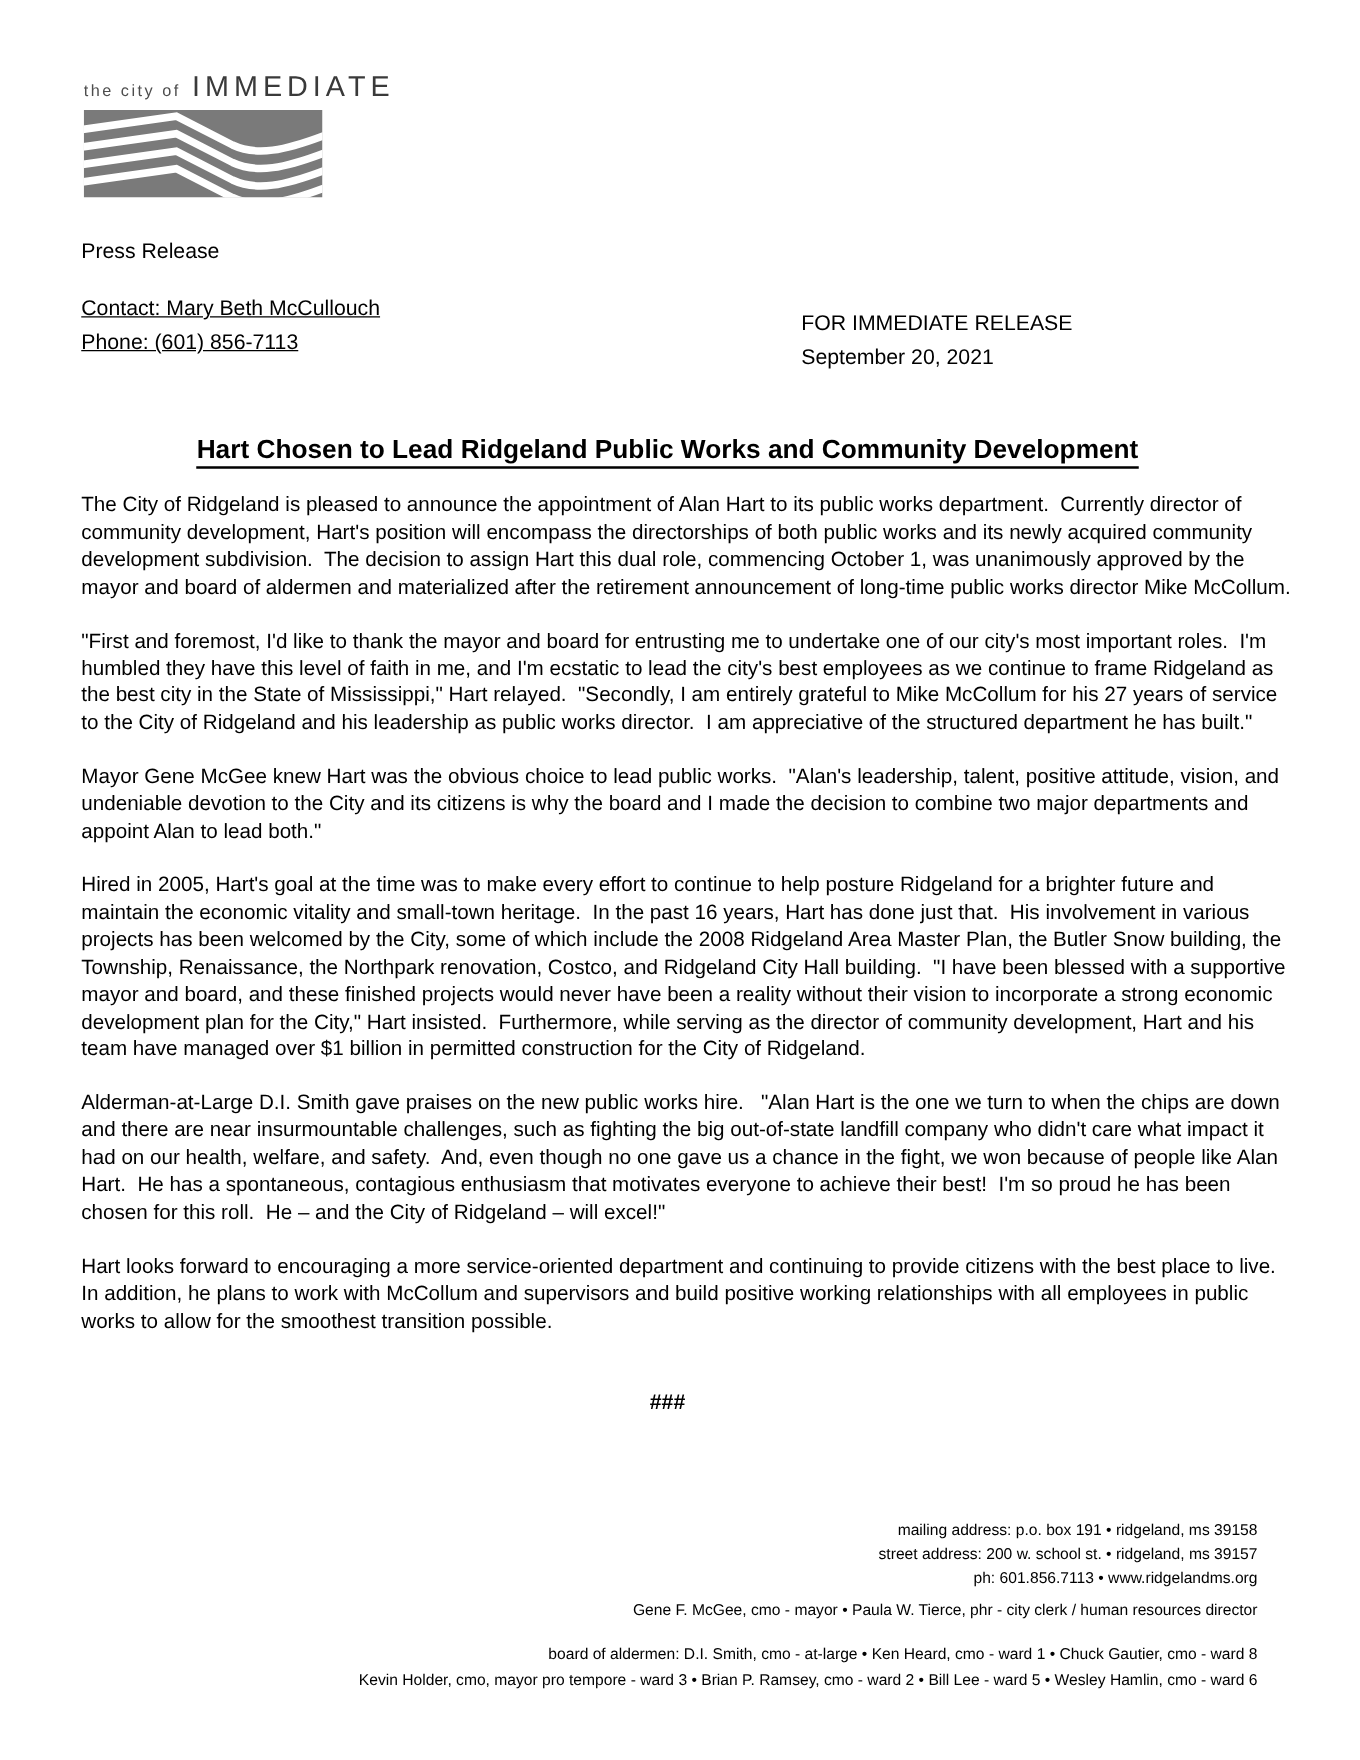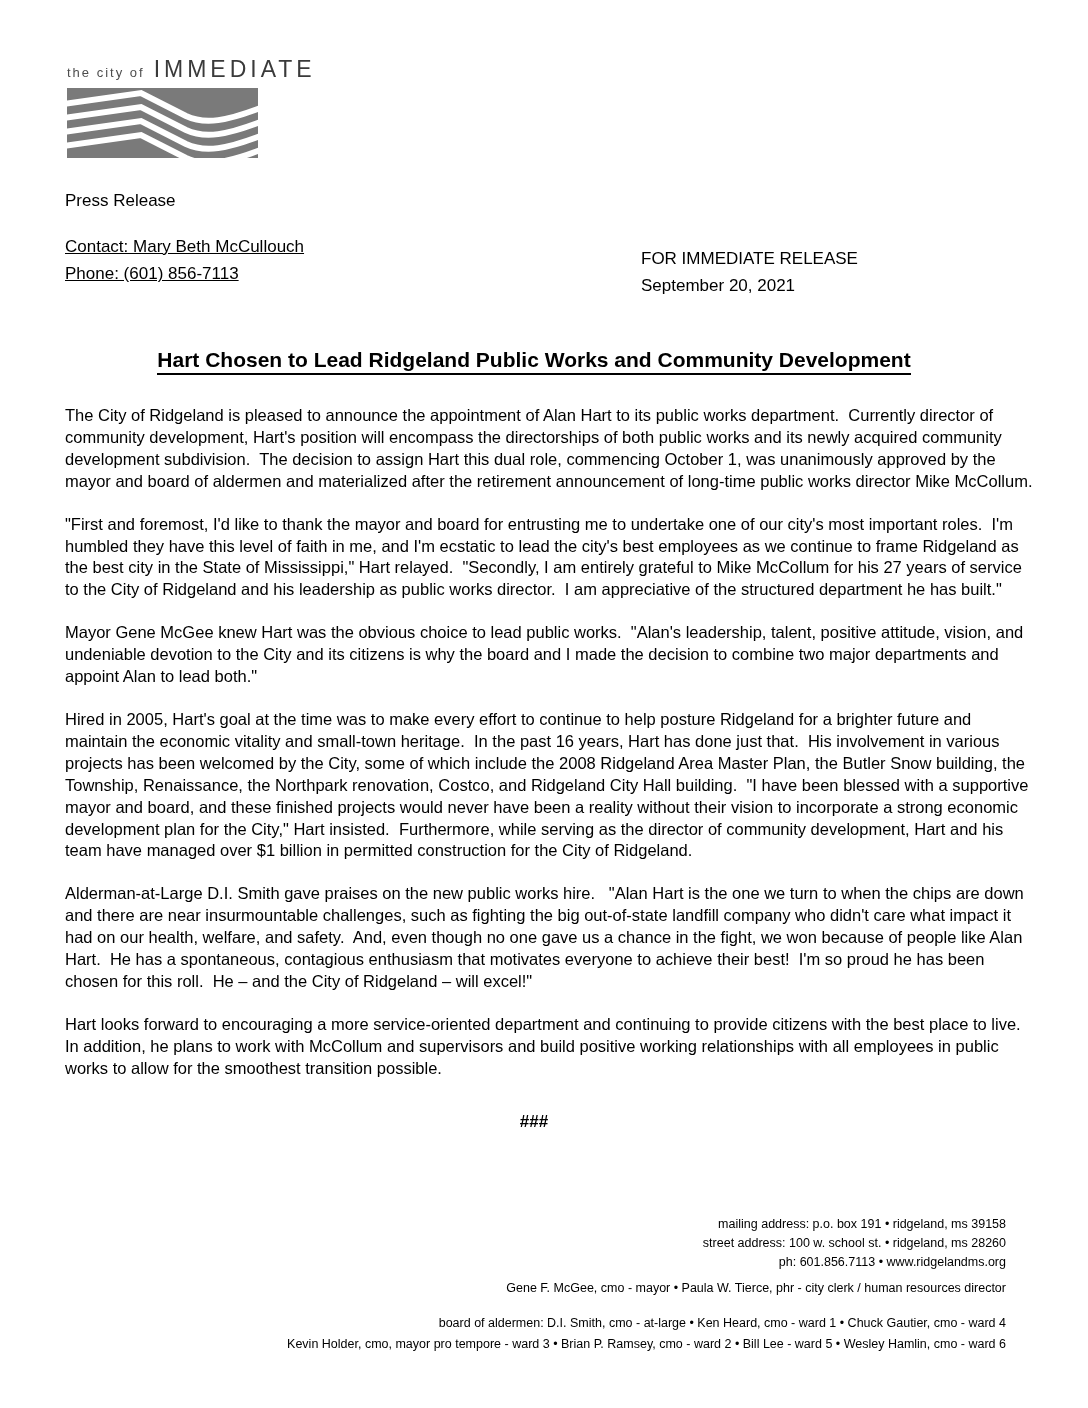--- a/index.html
+++ b/index.html
@@ -30,21 +30,21 @@
     font-size:21px;
     font-weight:bold;
     border-bottom:2px solid #000;
     padding-bottom:1px;
   }
   
   .body-copy {
     position:absolute; left:65px; top:393px; width:972px;
     font-size:16.5px; line-height:21.9px;
   }
-  .body-copy p { white-space:pre-wrap; margin:12px 0 21px 0; }
+  .body-copy p { white-space:pre-wrap; margin:1px 0 21px 0; }
   
   .end-mark {
     position:absolute; left:0; right:0; top:1112px;
     text-align:center; font-size:17px; font-weight:bold;
   }
   
   .footer-address {
     position:absolute; right:62px; top:1215px;
     text-align:right; font-size:12.5px; line-height:19px;
   }
@@ -100,24 +100,24 @@
     <p>Mayor Gene McGee knew Hart was the obvious choice to lead public works.  "Alan's leadership, talent, positive attitude, vision, and undeniable devotion to the City and its citizens is why the board and I made the decision to combine two major departments and appoint Alan to lead both."</p>
     <p>Hired in 2005, Hart's goal at the time was to make every effort to continue to help posture Ridgeland for a brighter future and maintain the economic vitality and small-town heritage.  In the past 16 years, Hart has done just that.  His involvement in various projects has been welcomed by the City, some of which include the 2008 Ridgeland Area Master Plan, the Butler Snow building, the Township, Renaissance, the Northpark renovation, Costco, and Ridgeland City Hall building.  "I have been blessed with a supportive mayor and board, and these finished projects would never have been a reality without their vision to incorporate a strong economic development plan for the City," Hart insisted.  Furthermore, while serving as the director of community development, Hart and his team have managed over $1 billion in permitted construction for the City of Ridgeland.</p>
     <p>Alderman-at-Large D.I. Smith gave praises on the new public works hire.   "Alan Hart is the one we turn to when the chips are down and there are near insurmountable challenges, such as fighting the big out-of-state landfill company who didn't care what impact it had on our health, welfare, and safety.  And, even though no one gave us a chance in the fight, we won because of people like Alan Hart.  He has a spontaneous, contagious enthusiasm that motivates everyone to achieve their best!  I'm so proud he has been chosen for this roll.  He – and the City of Ridgeland – will excel!"</p>
     <p>Hart looks forward to encouraging a more service-oriented department and continuing to provide citizens with the best place to live.  In addition, he plans to work with McCollum and supervisors and build positive working relationships with all employees in public works to allow for the smoothest transition possible.</p>
   </div>
 
   <div class="end-mark">###</div>
 
   <div class="footer-address">
     <div>mailing address: p.o. box 191 • ridgeland, ms 39158</div>
-    <div>street address: 100 w. school st. • ridgeland, ms 28260</div>
+    <div>street address: 200 w. school st. • ridgeland, ms 39157</div>
     <div>ph: 601.856.7113 • www.ridgelandms.org</div>
   </div>
 
   <div class="footer-officials">Gene F. McGee, cmo - mayor • Paula W. Tierce, phr - city clerk / human resources director</div>
 
   <div class="footer-aldermen">
-    <div>board of aldermen: D.I. Smith, cmo - at-large • Ken Heard, cmo - ward 1 • Chuck Gautier, cmo - ward 4</div>
+    <div>board of aldermen: D.I. Smith, cmo - at-large • Ken Heard, cmo - ward 1 • Chuck Gautier, cmo - ward 8</div>
     <div>Kevin Holder, cmo, mayor pro tempore - ward 3 • Brian P. Ramsey, cmo - ward 2 • Bill Lee - ward 5 • Wesley Hamlin, cmo - ward 6</div>
   </div>
 
 </div>
 
 </body></html>

